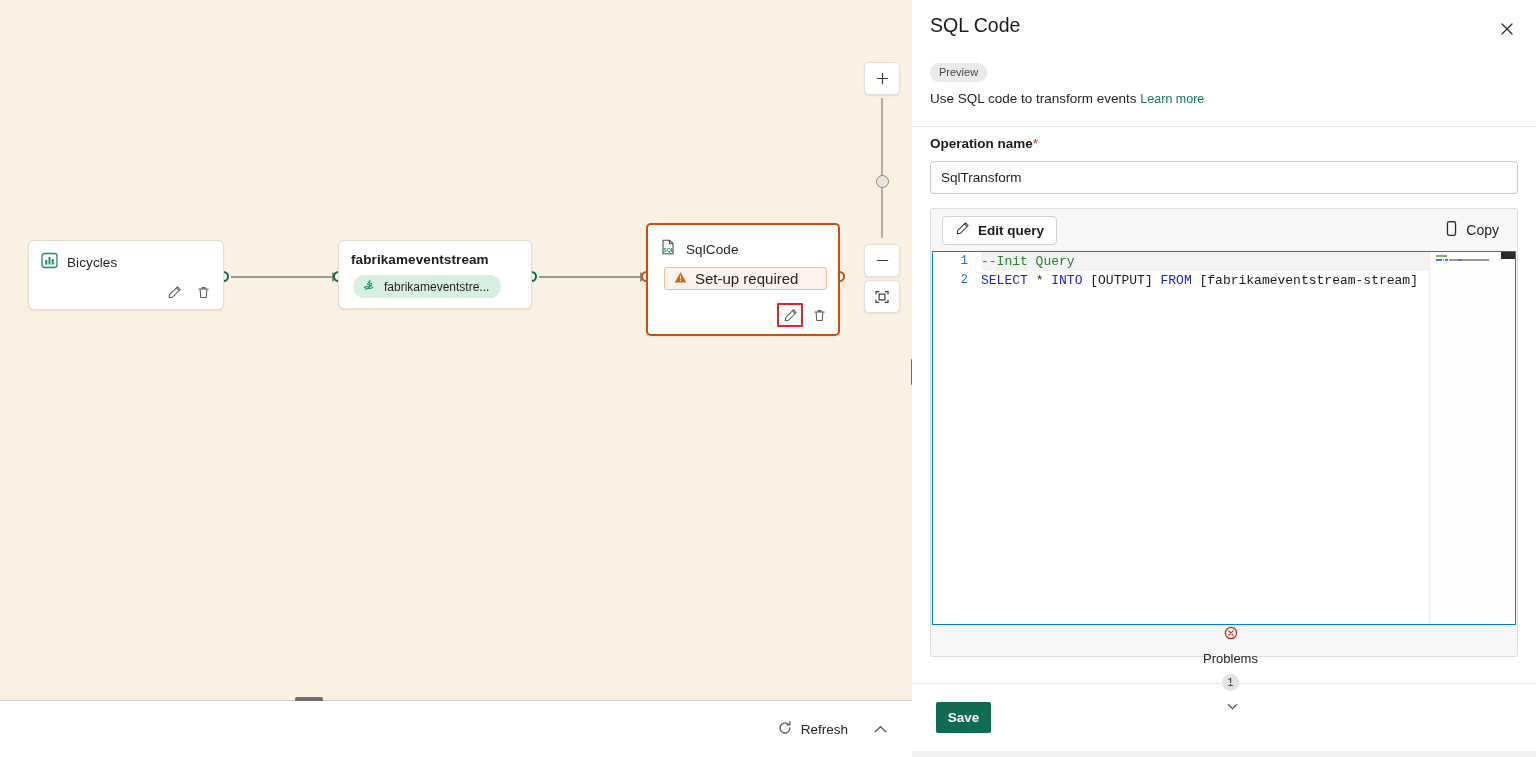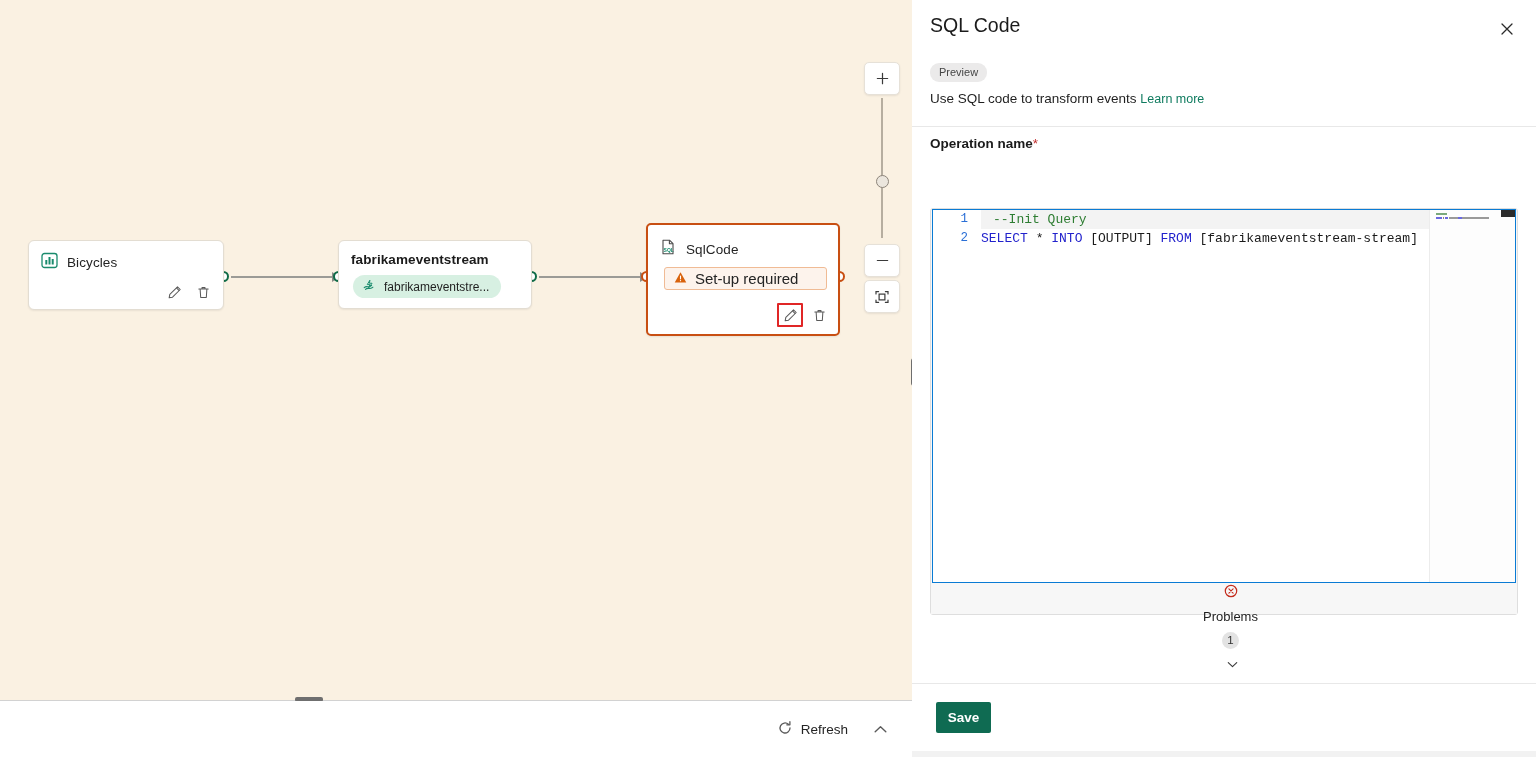--- a/index.html
+++ b/index.html
@@ -252,21 +252,21 @@
     font-family: "Liberation Mono", monospace;
     font-size: 12.5px; color: #2a6fd6;
   }
   #code-area {
     position: absolute; left: 48px; top: 0; right: 0; height: 100%;
     font-family: "Liberation Mono", monospace;
     font-size: 13px;
   }
   .code-line { height: 19px; line-height: 19px; white-space: pre; }
   .code-line.current { background: #f3f3f3; }
-  .tok-comment { color: #2e7d32; margin-left: 12px; }
+  .tok-comment { color: #2e7d32; }
   .tok-kw { color: #2222cc; }
   .tok-op { color: #1a1a1a; }
   .tok-id { color: #1a1a1a; }
   #minimap {
     position: absolute; right: 14px; top: 0; width: 72px; height: 100%;
     background: #fdfdfd; border-left: 1px solid #ececec;
   }
   .mini-row { position: absolute; height: 2px; }
   #mini-scrollbar {
     position: absolute; right: 0; top: 0; width: 14px; height: 100%;
@@ -475,22 +475,43 @@
       </div>
     </div>
 
     <div id="panel-divider"></div>
 
     <div id="panel-body">
 
       <div class="field-label">
         <span>Operation name</span><span class="req-star">*</span>
       </div>
+      <input id="op-name-input" type="text" value="SqlTransform" style="">
 
       <div id="query-block">
+        <div id="query-toolbar">
+          <button id="edit-query-btn">
+            <span>
+              <svg width="15" height="15" viewBox="0 0 16 16">
+                <path d="M11.2 1.9l2.9 2.9-8.2 8.2-3.6.7.7-3.6z" fill="none" stroke="#3a3a3a" stroke-width="1.1" stroke-linejoin="round"></path>
+                <path d="M10.1 3l2.9 2.9" stroke="#3a3a3a" stroke-width="1.1"></path>
+              </svg>
+            </span>
+            <span>Edit query</span>
+          </button>
+          <button id="copy-btn">
+            <span>
+              <svg width="17" height="17" viewBox="0 0 16 16">
+                <rect x="4.2" y="1.6" width="7.6" height="12.8" rx="1.6" fill="none" stroke="#2a2a2a" stroke-width="1.2"></rect>
+                <path d="M6.4 1.6h3.2" stroke="#2a2a2a" stroke-width="1.2" stroke-linecap="round"></path>
+              </svg>
+            </span>
+            <span>Copy</span>
+          </button>
+        </div>
 
         <div id="editor">
           <div id="gutter">
               <div class="line-no">1</div>
               <div class="line-no">2</div>
             </div>
           <div id="code-area">
               <div class="code-line current"><span class="tok-comment">--Init Query</span></div>
               <div class="code-line"><span class="tok-kw">SELECT</span><span> </span><span class="tok-op">*</span><span> </span><span class="tok-kw">INTO</span><span class="tok-id"> [OUTPUT] </span><span class="tok-kw">FROM</span><span class="tok-id"> [fabrikameventstream-stream]</span></div>
             </div>

